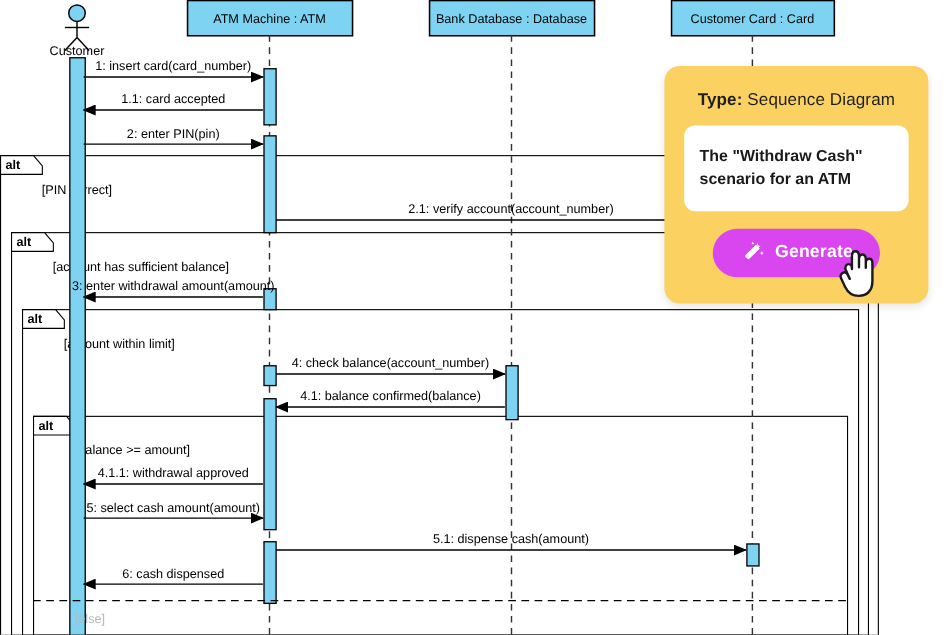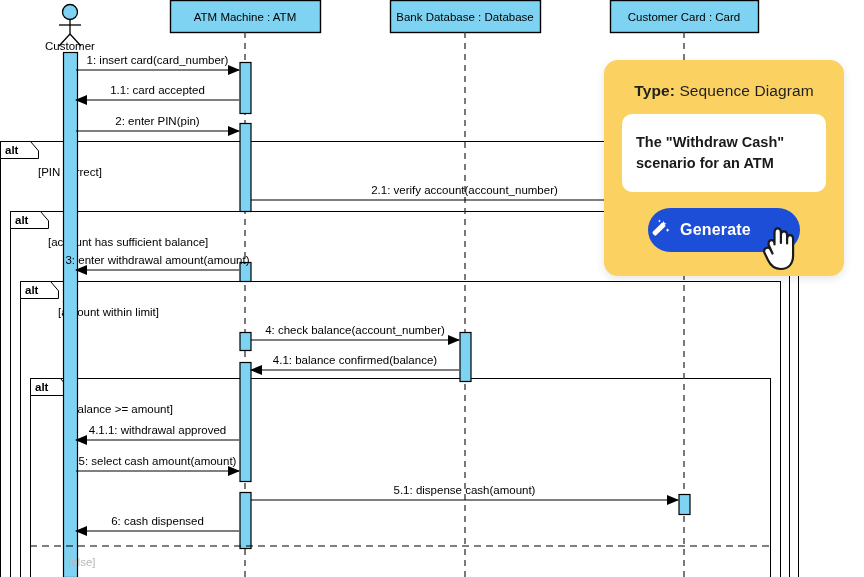--- a/index.html
+++ b/index.html
@@ -51,27 +51,28 @@
     color:#1a1a1a;
     line-height:21px;
   }
   .gen-row{
     margin-top:16px;
     display:flex;
     justify-content:center;
     position:relative;
   }
   .gen-btn{
-    background:#1d4ed8;
+    background:#d946ef;
     border:none;
     border-radius:24px;
     height:44px;
     width:152px;
     display:flex;
     align-items:center;
+    justify-content:center;
     gap:8px;
     cursor:pointer;
     padding:0;
   }
   .gen-btn .gen-label{
     color:#ffffff;
     font-size:16px;
     font-weight:bold;
     letter-spacing:.2px;
   }

